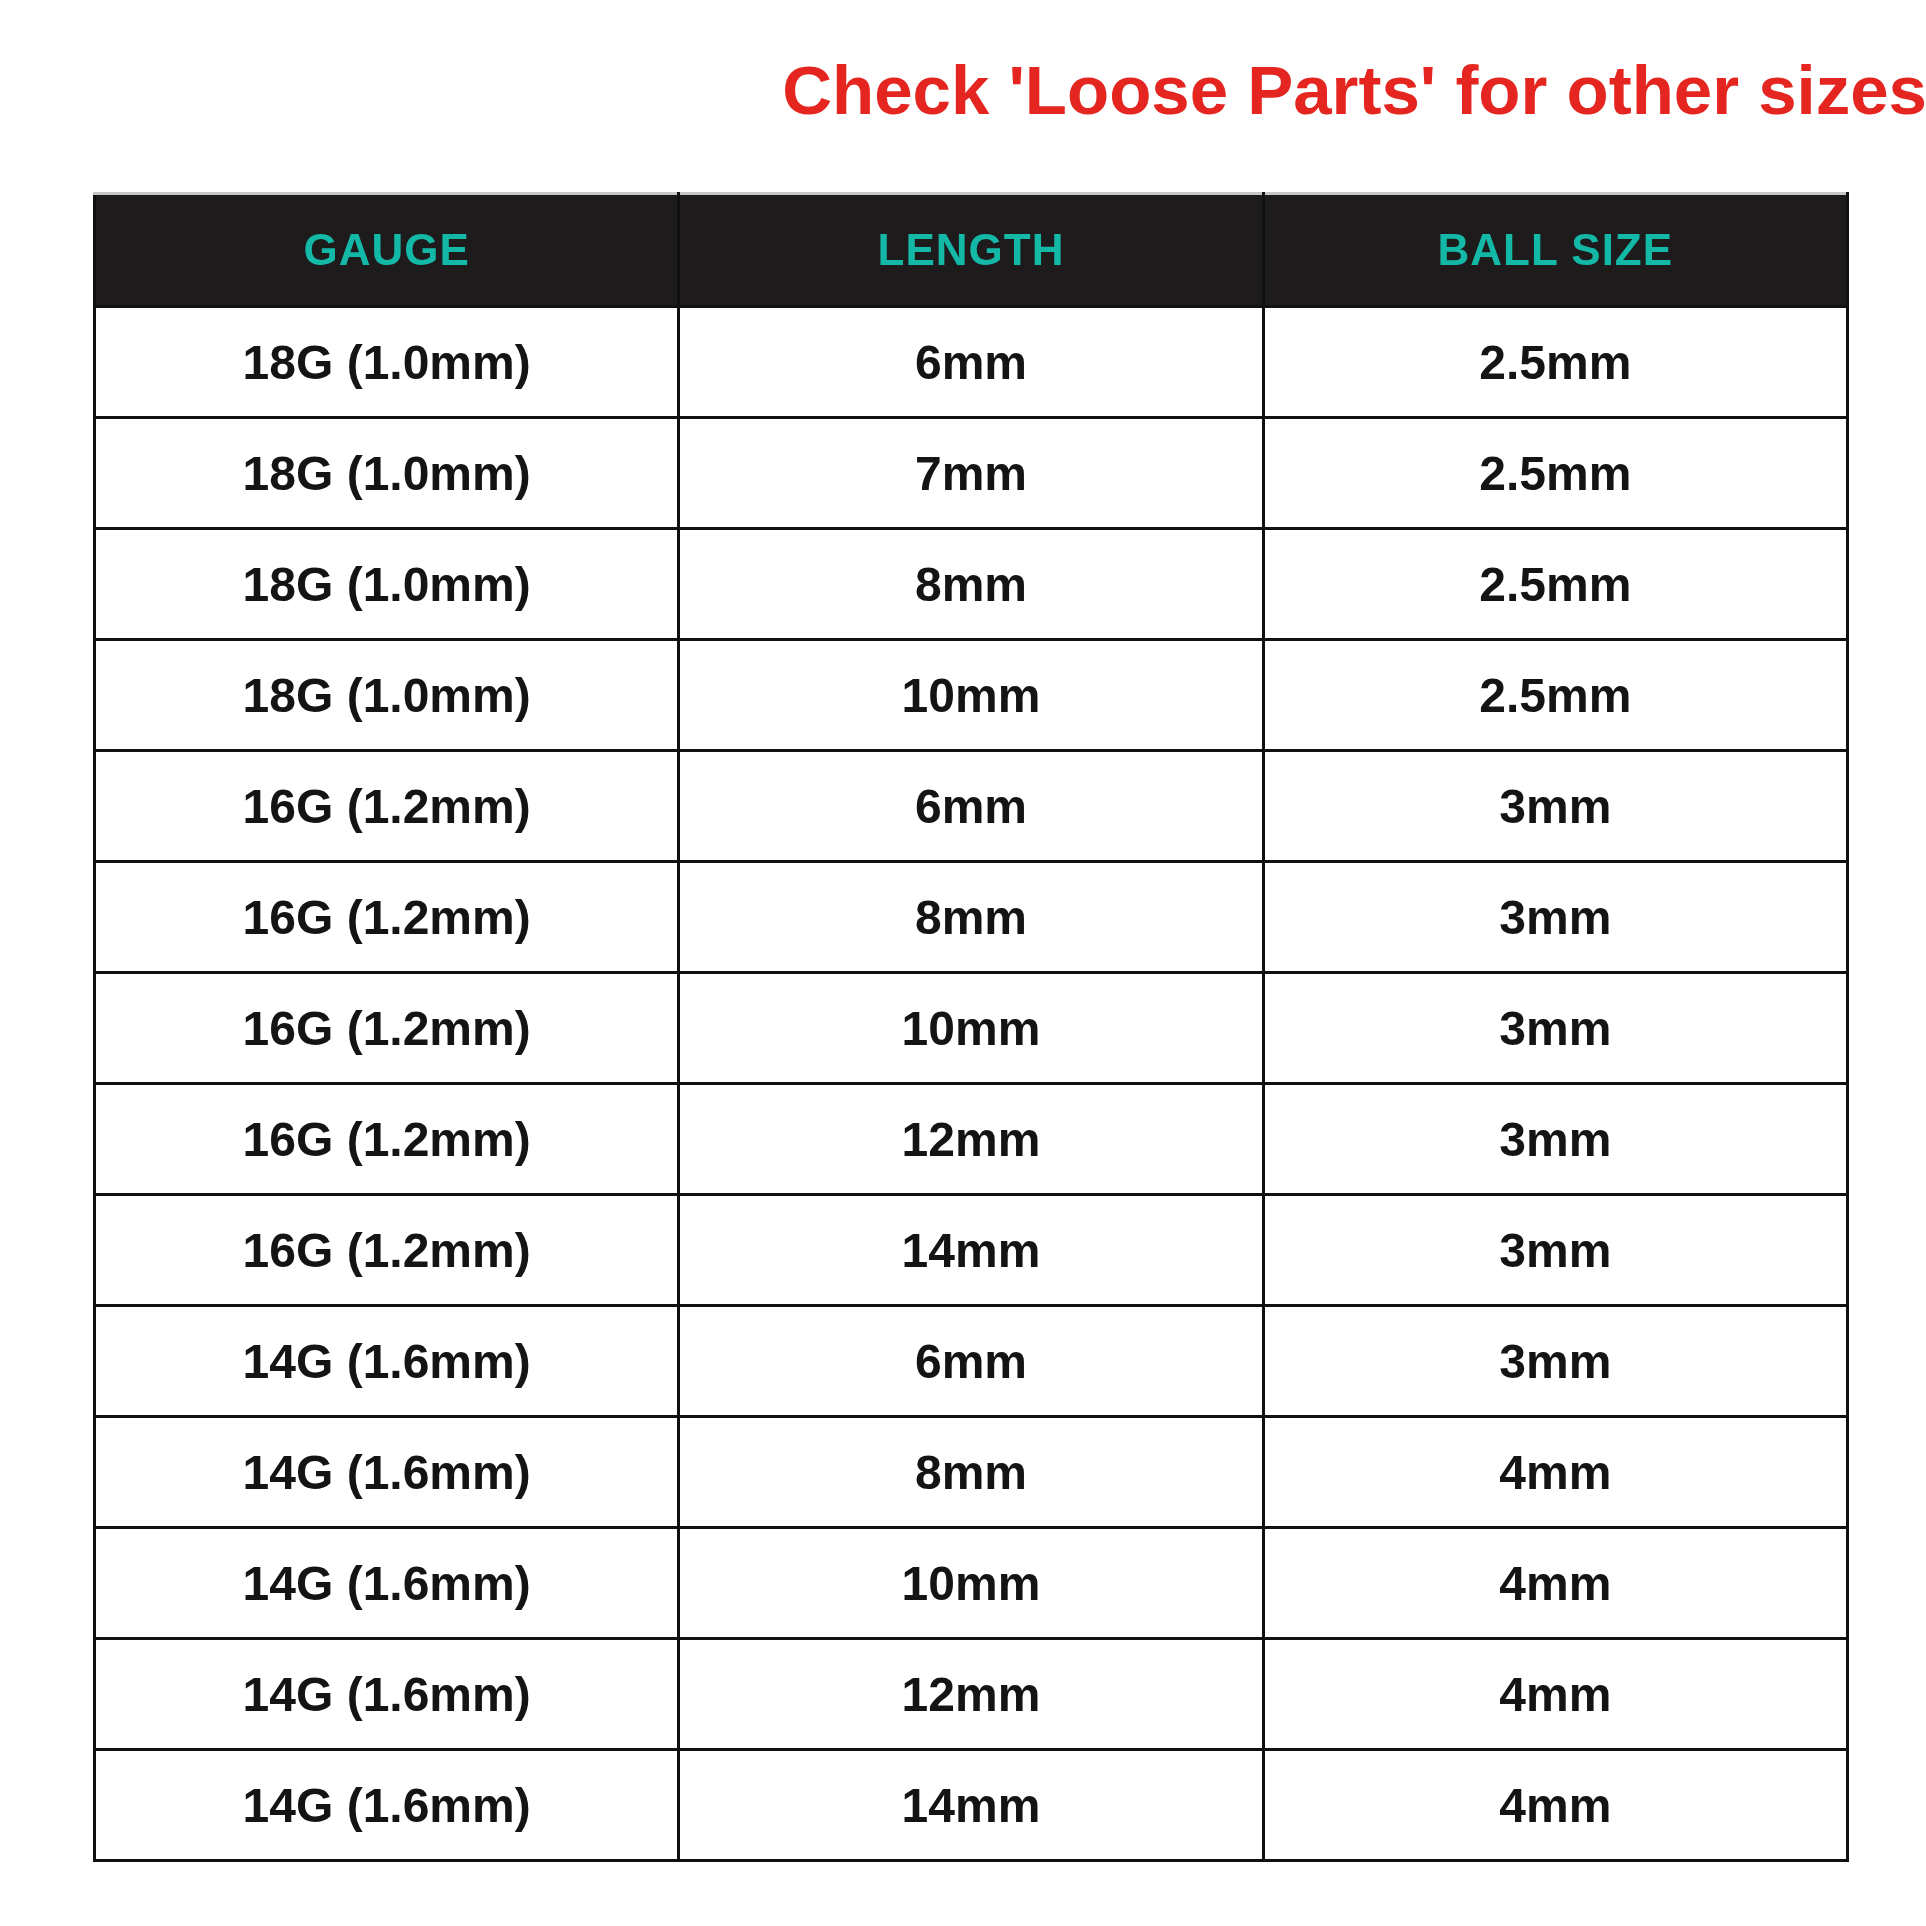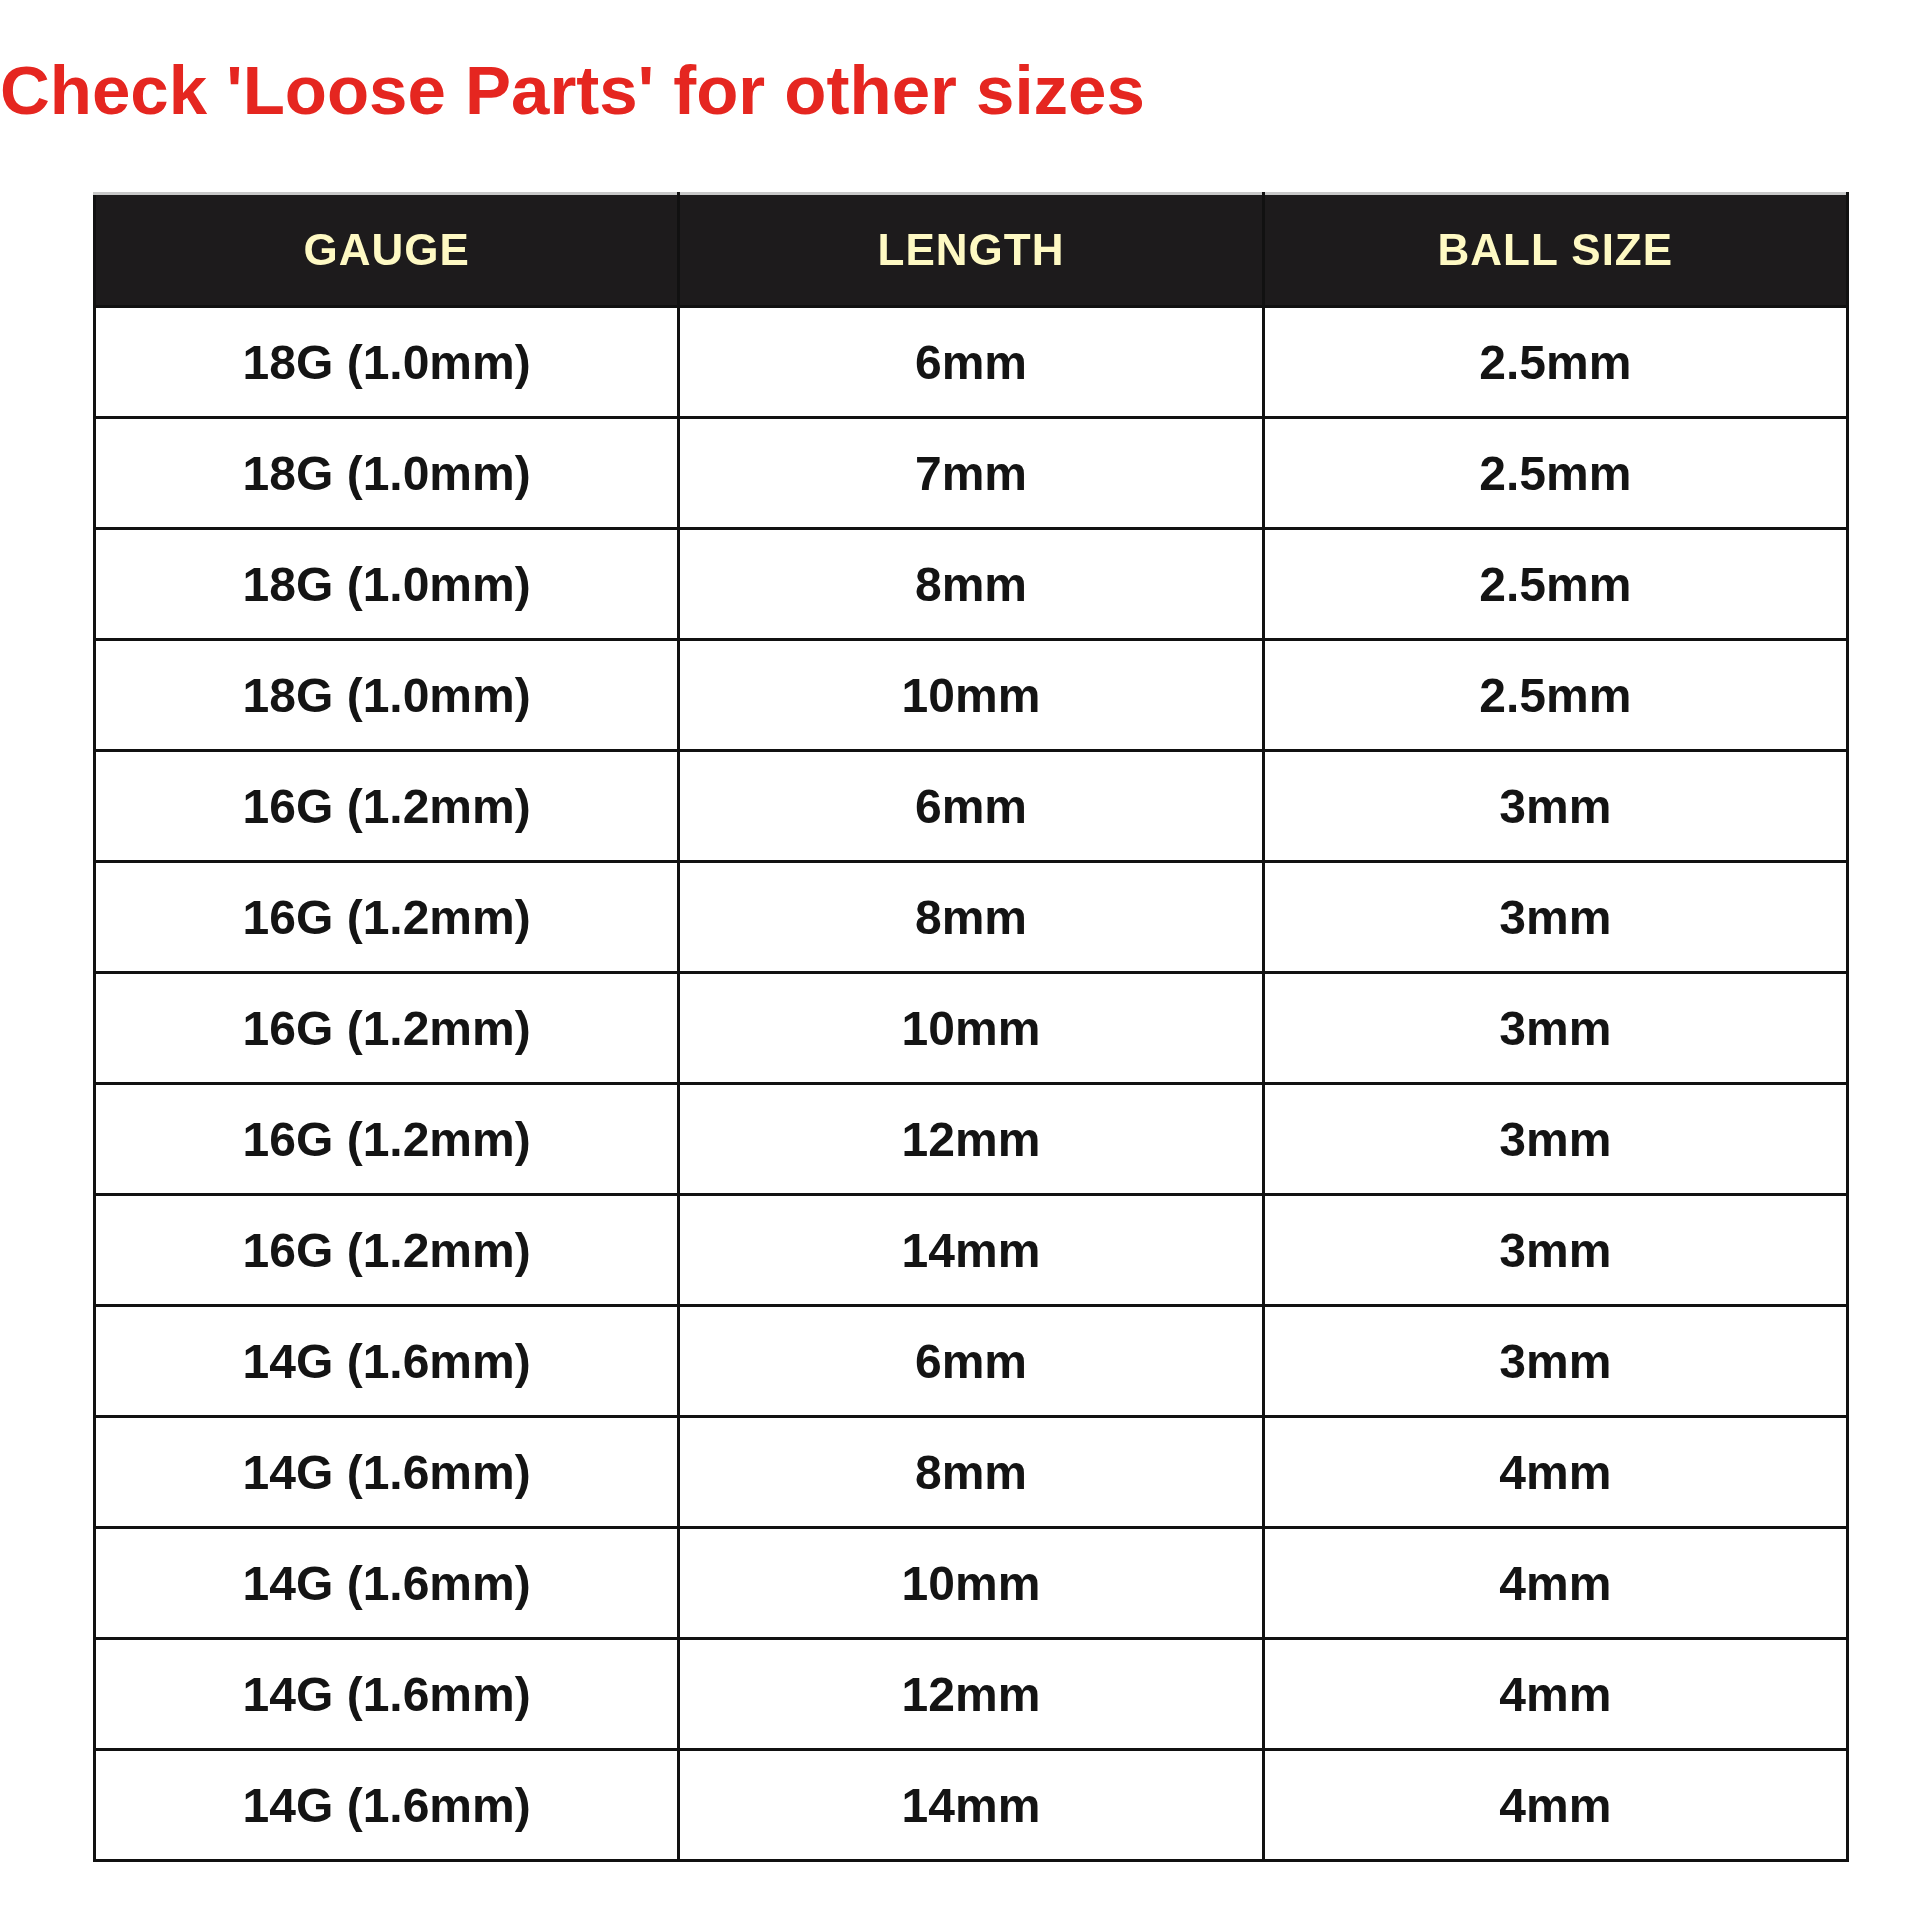--- a/index.html
+++ b/index.html
@@ -14,42 +14,42 @@
     height: 1927px;
     background: #ffffff;
     overflow: hidden;
   }
   .title {
     position: absolute;
     top: 51px;
     left: 0;
     width: 100%;
     margin: 0;
-    text-align: left;
+    text-align: right;
     font-size: 69px;
     line-height: 1.15;
     font-weight: 700;
     color: #e52620;
     letter-spacing: 0px;
   }
   table.size-table {
     position: absolute;
     left: 93px;
     top: 192px;
     width: 1756px;
     border-collapse: collapse;
     table-layout: fixed;
     border: 3px solid #111111;
   }
   table.size-table col { width: 33.33%; }
   thead tr { height: 113px; }
   tbody tr { height: 111px; padding-left: 12px; }
   th {
     background: #1d1b1c;
-    color: #fef9c3;
+    color: #14b8a6;
     font-size: 44px;
     font-weight: 700;
     letter-spacing: 1px;
     text-align: center;
     vertical-align: middle;
     border: 3px solid #111111;
     border-top: 3px solid #c8c8c8;
   }
   td {
     background: #ffffff;

